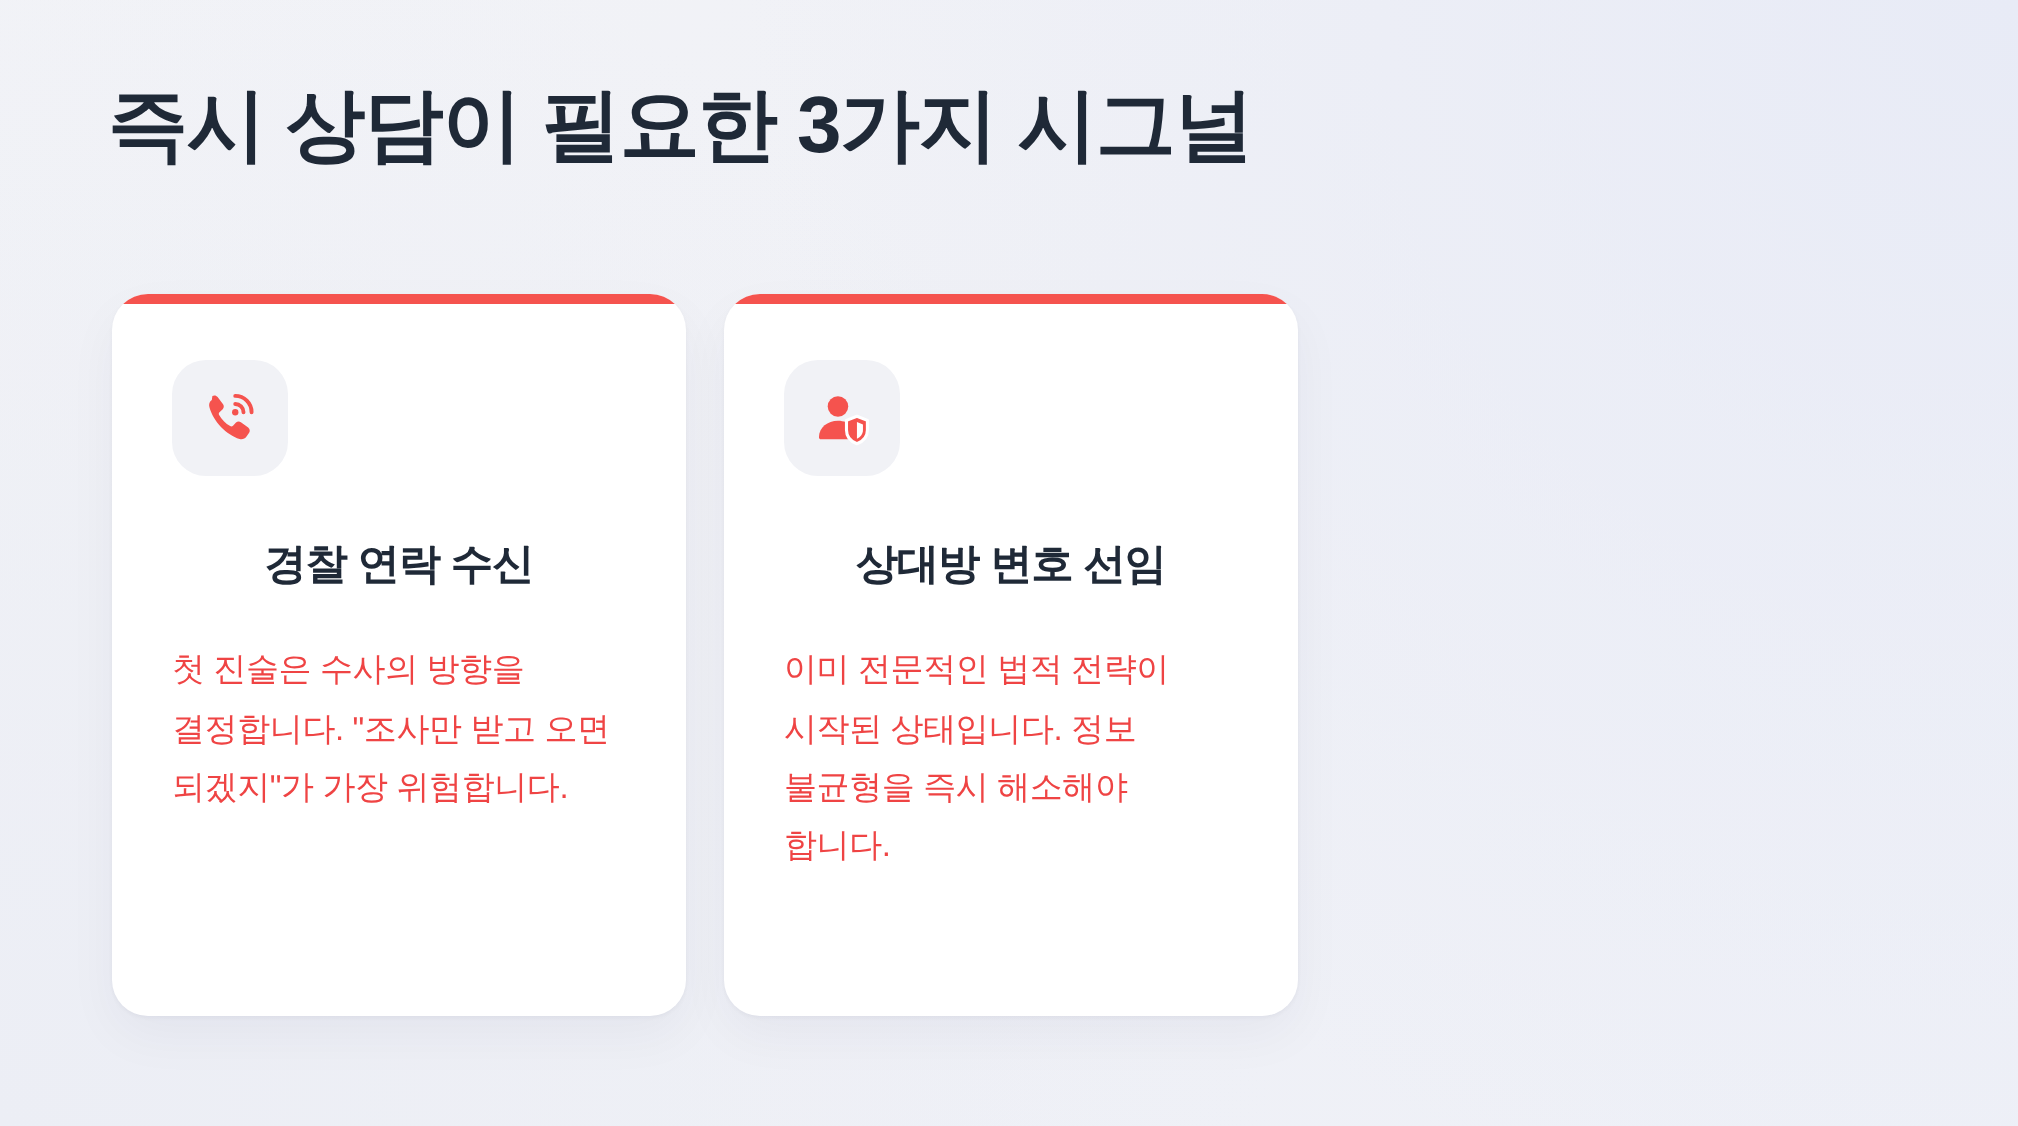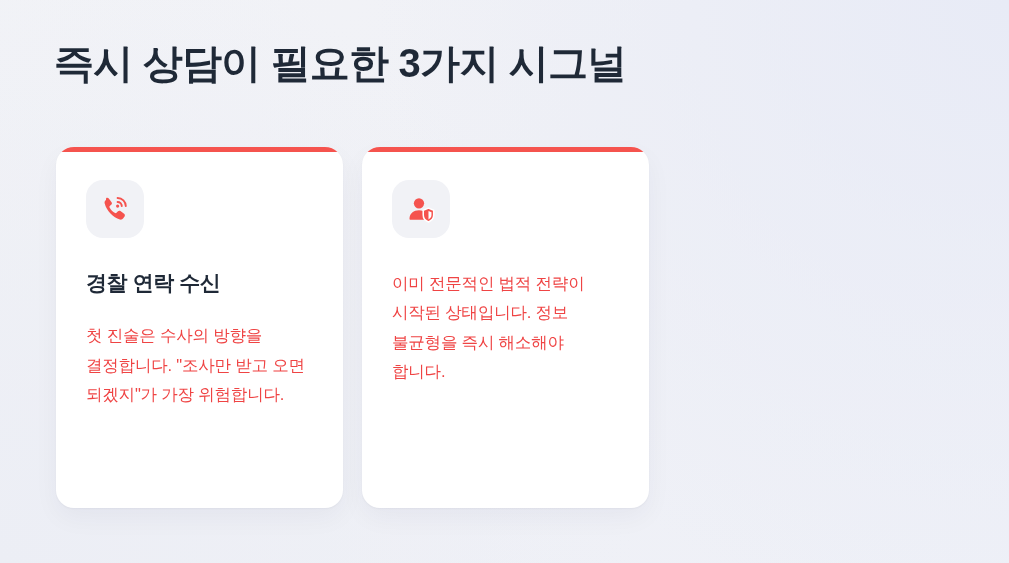--- a/index.html
+++ b/index.html
@@ -81,20 +81,21 @@
   .icon-box svg { display: block; }
 
   .card-title {
     font-size: 21px;
     font-weight: bold;
     color: #1f2937;
     letter-spacing: -0.4px;
     line-height: 1.3;
     margin-bottom: 25px;
     white-space: nowrap;
+    text-align: center;
   }
 
   .card-body {
     font-size: 16.5px;
     line-height: 1.78;
     color: #ef4444;
     letter-spacing: -0.2px;
     word-break: keep-all;
   }
 
@@ -137,17 +138,18 @@
         <span>
           <svg width="31" height="31" viewBox="0 0 32 32" fill="none">
             <circle cx="13.4" cy="9.6" r="5.3" fill="#f5534e"></circle>
             <path d="M3.6 25.3c0-4.9 4.4-8.4 9.8-8.4 3 0 5.7 1.1 7.5 2.9l-.1 6.7H4.6c-.55 0-1-.45-1-1v-.2z" fill="#f5534e"></path>
             <path d="M23.2 14.6l5.4 2.1v5c0 3.3-2.2 5.9-5.4 7.1-3.2-1.2-5.4-3.8-5.4-7.1v-5l5.4-2.1z" fill="#f5534e" stroke="#ffffff" stroke-width="1.6" stroke-linejoin="round"></path>
             <path d="M23.2 17.6v8.6c1.9-.9 3.1-2.5 3.1-4.5v-2.9l-3.1-1.2z" fill="#ffffff"></path>
           </svg>
         </span>
       </div>
 
+      <div class="card-title">상대방 변호 선임</div>
       <div class="card-body">이미 전문적인 법적 전략이 시작된 상태입니다. 정보 불균형을 즉시 해소해야 합니다.</div>
     </div>
 
   </div>
 </div>
 
 </body></html>

